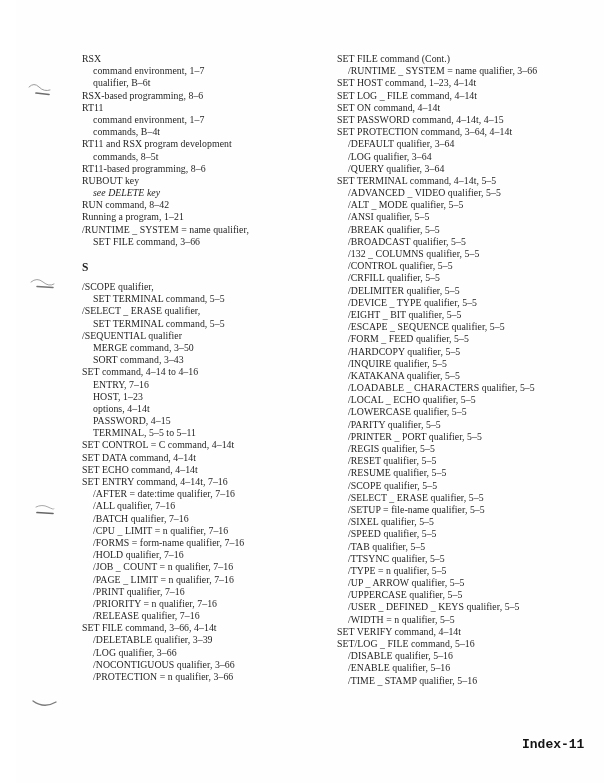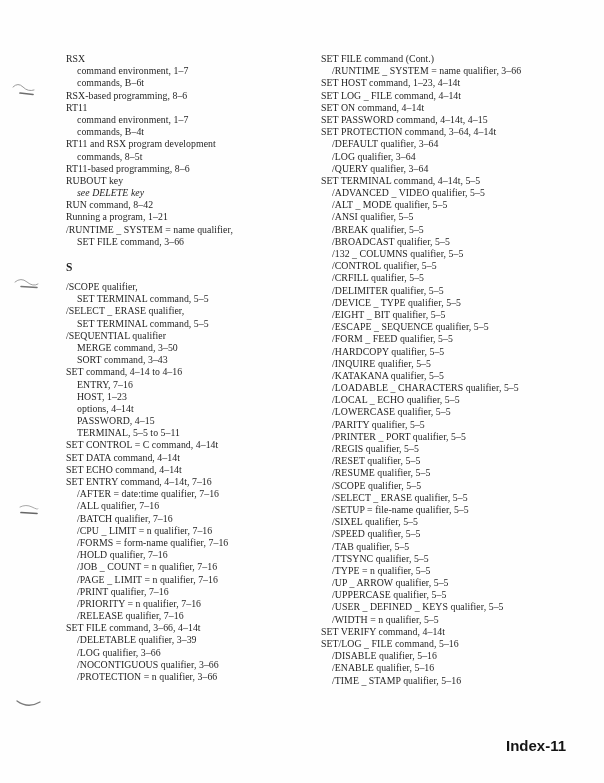--- a/index.html
+++ b/index.html
@@ -4,21 +4,21 @@
 <style>
   html, body { margin:0; padding:0; }
   body {
     width:604px; height:783px;
     background:#ffffff;
     font-family:"Liberation Serif", serif;
     color:#1f1f1f;
     position:relative;
     overflow:hidden;
   }
-  .page { position:absolute; inset:0; background:#fefefe; }
+  .page { position:absolute; inset:0; background:#fefefe;margin-left:16px; }
   .col {
     position:absolute;
     top:53px;
     font-size:9.8px;
     line-height:12.19px;
     letter-spacing:0.05px;
   }
   .col-left  { left:66px;  width:258px; }
   .col-right { left:321px; width:270px; }
   .entry { white-space:nowrap; }
@@ -29,39 +29,39 @@
     font-size:11.5px;
     line-height:13px;
     margin-top:13px;
     margin-bottom:7px;
   }
   .footer {
     position:absolute;
     top:737px;
     left:506px;
     width:46px;
-    font-family:Liberation Sans, sans-serif;
+    font-family:Liberation Mono, monospace;
     font-weight:bold;
-    font-size:15px;
+    font-size:13px;
     color:#141414;
     text-align:right;
     white-space:nowrap;
   }
   .mark { position:absolute; }
   .mark path { fill:none; stroke-linecap:round; }
 </style>
 </head>
 <body>
 
 <div class="page">
 
   <div class="col col-left">
       <div class="entry">RSX</div>
       <div class="entry ind">command environment, 1–7</div>
-      <div class="entry ind">commands, B–6t</div>
+      <div class="entry ind">qualifier, B–6t</div>
       <div class="entry">RSX-based programming, 8–6</div>
       <div class="entry">RT11</div>
       <div class="entry ind">command environment, 1–7</div>
       <div class="entry ind">commands, B–4t</div>
       <div class="entry">RT11 and RSX program development</div>
       <div class="entry ind">commands, 8–5t</div>
       <div class="entry">RT11-based programming, 8–6</div>
       <div class="entry">RUBOUT key</div>
       <div class="entry ind italic">see DELETE key</div>
       <div class="entry">RUN command, 8–42</div>

